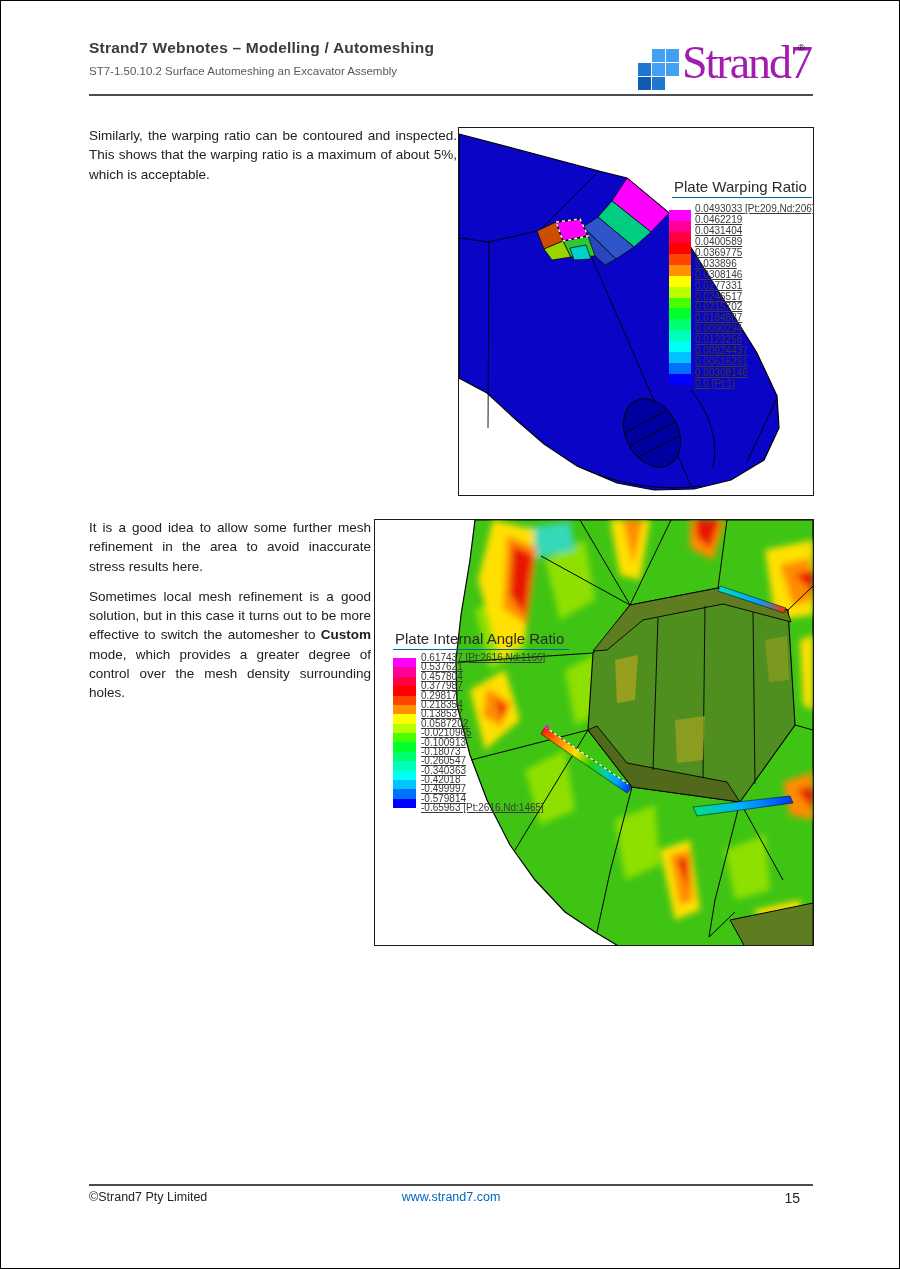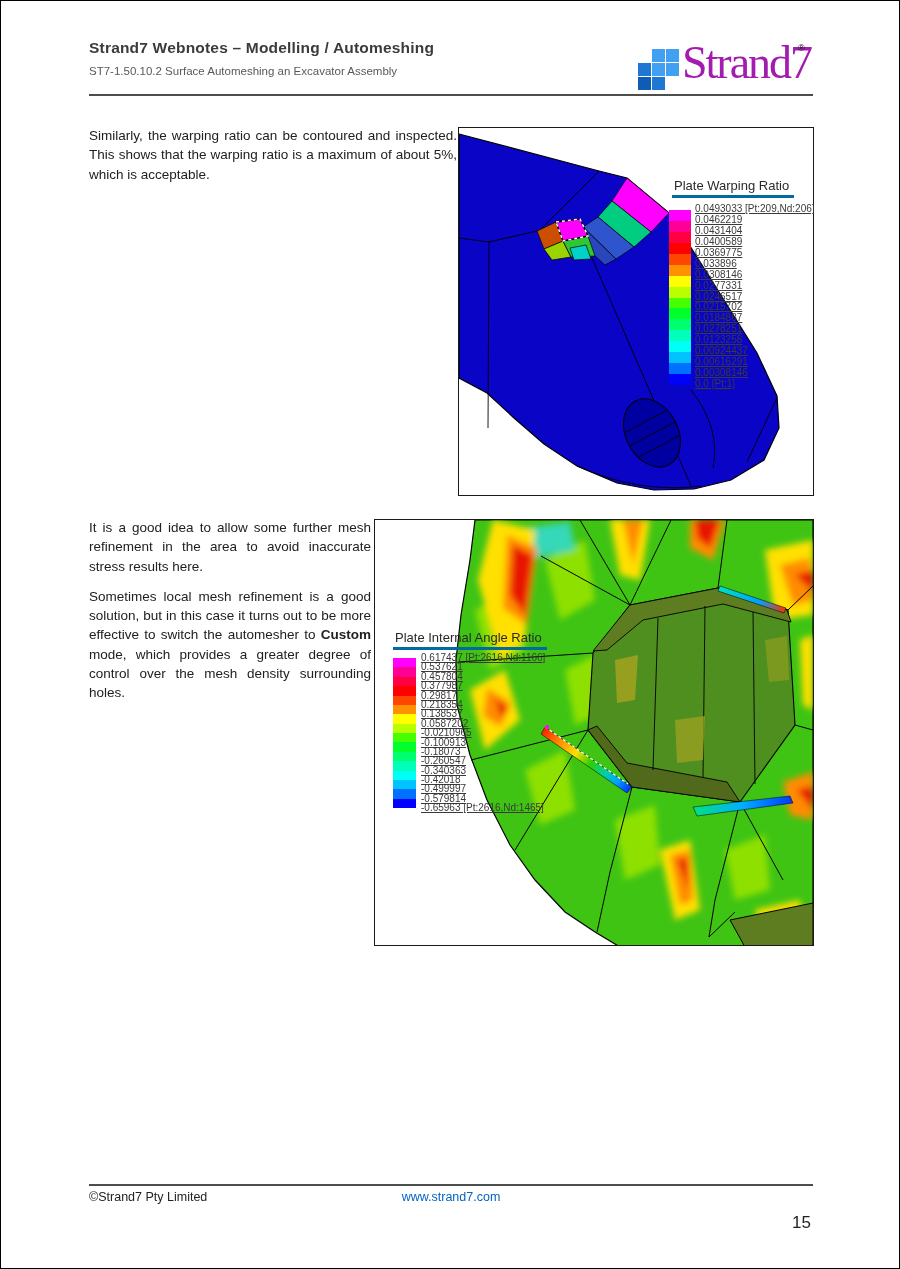--- a/index.html
+++ b/index.html
@@ -19,36 +19,36 @@
   .para b{font-weight:bold;}
   #p1{left:88px;top:125px;width:368px;}
   .leftcol{position:absolute;left:88px;top:517px;width:282px;}
   .leftcol .para{position:static;margin:0 0 11px 0;}
   
   .figure{position:absolute;background:#fff;border:1px solid #1a1a1a;box-sizing:border-box;}
   #fig1{left:457px;top:126px;width:356px;height:369px;}
   #fig2{left:373px;top:518px;width:440px;height:427px;}
   .figure svg{position:absolute;left:0;top:0;}
   
-  .legend-title{position:absolute;font-size:13px;color:#2a2a2a;border-bottom:3px solid #0369a1;padding:0 5px 2px 2px;white-space:nowrap;background:transparent;}
+  .legend-title{position:absolute;font-size:15px;color:#2a2a2a;border-bottom:1px solid #0369a1;padding:0 5px 2px 2px;white-space:nowrap;background:transparent;}
   .legend-bar{position:absolute;display:flex;flex-direction:column;}
   .legend-bar .band{width:100%;flex:1;}
   .legend-labels{position:absolute;}
   .legend-labels .lab{height:var(--row);line-height:var(--row);font-size:10px;color:#3a3a3a;white-space:nowrap;text-decoration:underline;}
   #fig1 .legend-title{left:213px;top:50px;}
   #fig1 .legend-bar{left:210px;top:82px;width:22px;height:175px;}
   #fig1 .legend-labels{left:236px;top:76px;--row:10.94px;}
   #fig2 .legend-title{left:18px;top:110px;}
   #fig2 .legend-bar{left:18px;top:138px;width:23px;height:150px;}
   #fig2 .legend-labels{left:46px;top:133px;--row:9.4px;}
   
   .ftr-rule{position:absolute;left:88px;top:1183px;width:724px;height:2px;background:#4d4d4d;}
   .ftr-copy{position:absolute;left:88px;top:1189px;font-size:12.5px;color:#222;}
   .ftr-url{position:absolute;left:0;top:1189px;width:900px;text-align:center;font-size:12.5px;color:#0563c1;text-decoration:none;}
-  .ftr-page{position:absolute;right:88px;top:1189px;font-size:17px;color:#222;margin-top:23px;}
+  .ftr-page{position:absolute;right:99px;top:1189px;font-size:14px;color:#222;}
 </style>
 </head>
 <body>
 
 <div class="page">
 
   <div class="hdr-title">Strand7 Webnotes – Modelling / Automeshing</div>
   <div class="hdr-sub">ST7-1.50.10.2 Surface Automeshing an Excavator Assembly</div>
   <div class="logo">
     <div class="logo-grid">
@@ -135,21 +135,21 @@
           <div class="lab">0.0462219</div>
           <div class="lab">0.0431404</div>
           <div class="lab">0.0400589</div>
           <div class="lab">0.0369775</div>
           <div class="lab">0.033896</div>
           <div class="lab">0.0308146</div>
           <div class="lab">0.0277331</div>
           <div class="lab">0.0246517</div>
           <div class="lab">0.0215702</div>
           <div class="lab">0.0184887</div>
-          <div class="lab">0.0278251</div>
+          <div class="lab">0.0090294</div>
           <div class="lab">0.0123258</div>
           <div class="lab">0.00924437</div>
           <div class="lab">0.00616291</div>
           <div class="lab">0.00308146</div>
           <div class="lab">0.0 [Pt:1]</div>
         </div>
     </div>
   </div>
 
   <div class="leftcol">

